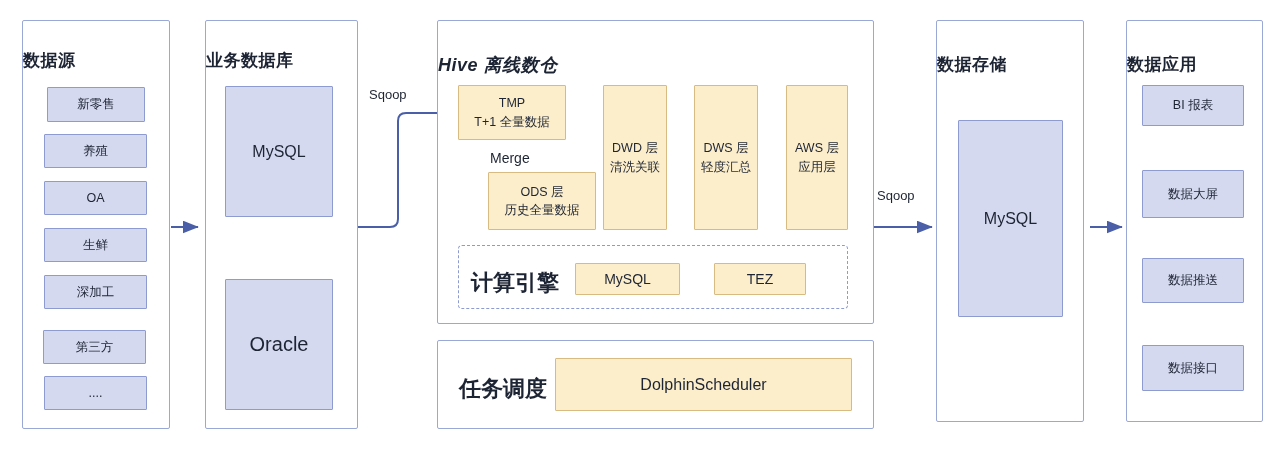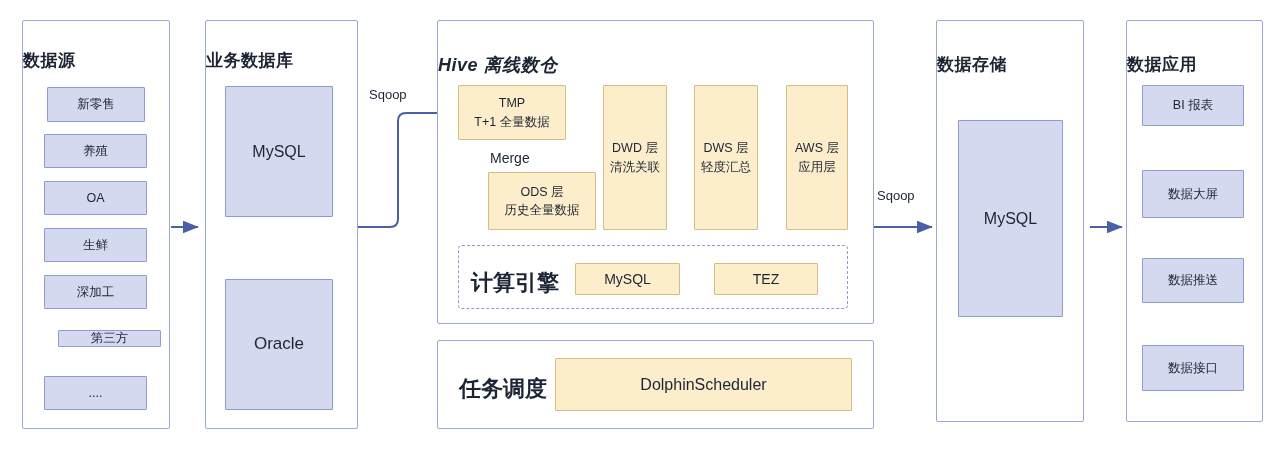--- a/index.html
+++ b/index.html
@@ -123,28 +123,28 @@
   </svg>
 
   <div class="panel" style="left:22px;top:20px;width:148px;height:409px;">
     <div class="panel-title" style="top:28px;">数据源</div>
   </div>
   <div class="node blue" style="left:47px;top:87px;width:98px;height:35px;">新零售</div>
   <div class="node blue" style="left:44px;top:134px;width:103px;height:34px;">养殖</div>
   <div class="node blue" style="left:44px;top:181px;width:103px;height:34px;">OA</div>
   <div class="node blue" style="left:44px;top:228px;width:103px;height:34px;">生鲜</div>
   <div class="node blue" style="left:44px;top:275px;width:103px;height:34px;">深加工</div>
-  <div class="node blue" style="left:58px;top:330px;width:103px;height:17px;">第三方</div>
+  <div class="node blue" style="left:43px;top:330px;width:103px;height:34px;">第三方</div>
   <div class="node blue" style="left:44px;top:376px;width:103px;height:34px;">....</div>
 
   <div class="panel" style="left:205px;top:20px;width:153px;height:409px;">
     <div class="panel-title" style="top:28px;">业务数据库</div>
   </div>
   <div class="node blue" style="left:225px;top:86px;width:108px;height:131px;font-size:16px;">MySQL</div>
-  <div class="node blue" style="left:225px;top:279px;width:108px;height:131px;font-size:17px;">Oracle</div>
+  <div class="node blue" style="left:225px;top:279px;width:108px;height:131px;font-size:20px;">Oracle</div>
 
   <div class="edge-label" style="left:369px;top:87px;">Sqoop</div>
 
   <div class="panel" style="left:437px;top:20px;width:437px;height:304px;">
     <div class="panel-title" style="top:32px;font-size:18px;font-style:italic;">Hive 离线数仓</div>
   </div>
 
   <div class="node yellow" style="left:458px;top:85px;width:108px;height:55px;">TMP
 T+1 全量数据</div>
   <div class="small-label" style="left:462px;top:150px;">Merge</div>
@@ -154,21 +154,21 @@
   <div class="node yellow" style="left:603px;top:85px;width:64px;height:145px;">DWD 层
 清洗关联</div>
   <div class="node yellow" style="left:694px;top:85px;width:64px;height:145px;">DWS 层
 轻度汇总</div>
   <div class="node yellow" style="left:786px;top:85px;width:62px;height:145px;">AWS 层
 应用层</div>
 
   <div class="dashed-box" style="left:458px;top:245px;width:390px;height:64px;"></div>
   <div class="plain-label" style="left:471px;top:268px;">计算引擎</div>
   <div class="node yellow" style="left:575px;top:263px;width:105px;height:32px;font-size:14px;">MySQL</div>
-  <div class="node yellow" style="left:714px;top:263px;width:104px;height:32px;font-size:14px;">TEZ</div>
+  <div class="node yellow" style="left:714px;top:263px;width:92px;height:32px;font-size:14px;">TEZ</div>
 
   <div class="panel" style="left:437px;top:340px;width:437px;height:89px;"></div>
   <div class="plain-label" style="left:459px;top:374px;">任务调度</div>
   <div class="node yellow" style="left:555px;top:358px;width:297px;height:53px;font-size:16px;">DolphinScheduler</div>
 
   <div class="edge-label" style="left:877px;top:188px;">Sqoop</div>
 
   <div class="panel" style="left:936px;top:20px;width:148px;height:402px;">
     <div class="panel-title" style="top:32px;">数据存储</div>
   </div>

